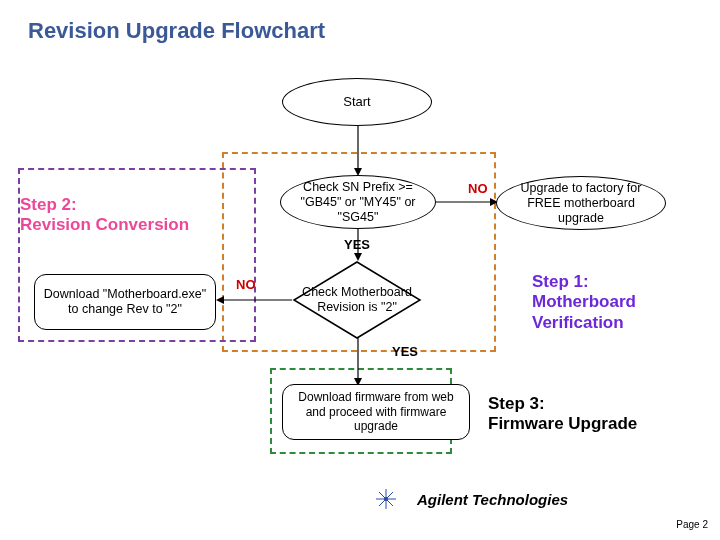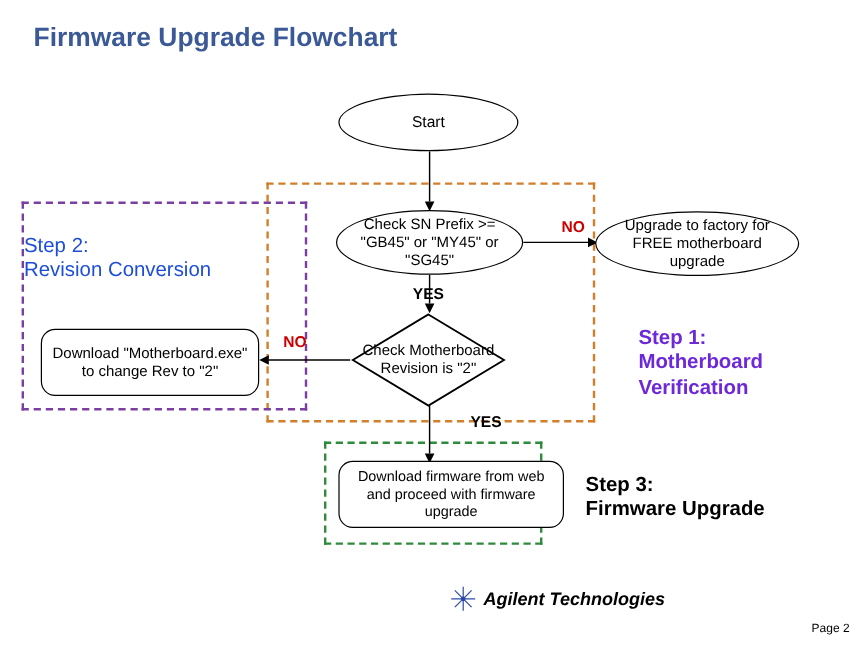--- a/index.html
+++ b/index.html
@@ -42,22 +42,22 @@
     width: 156px; height: 54px;
     background: #fff;
     border: 1.5px solid #000;
     border-radius: 50%;
     font-size: 12.5px;
   }
   .step2-label {
     position: absolute;
     left: 20px; top: 195px;
     font-size: 17px;
-    font-weight: normal;
-    color: #1d4ed8;
+    font-weight: bold;
+    color: #ec4899;
     line-height: 1.2;
   }
   .yes1 {
     position: absolute;
     left: 344px; top: 237px;
     font-size: 13px;
     font-weight: bold;
     color: #000;
   }
   .no1 {
@@ -161,21 +161,21 @@
     font-size: 17px;
     font-weight: bold;
     color: #000;
     line-height: 1.2;
   }
   .logo {
     position: absolute;
     left: 375px; top: 488px;
     display: flex;
     align-items: center;
-    gap: 6px;
+    gap: 20px;
   }
   .logo-text {
     font-size: 15px;
     font-weight: bold;
     color: #000;
     font-style: italic;
   }
   .pagenum {
     position: absolute;
     right: 12px;
@@ -185,21 +185,21 @@
     margin-top: 16px;
   }
   .arrow {
     position: absolute;
     pointer-events: none;
   }
 </style>
 </head>
 <body>
 
-<div class="title">Firmware Upgrade Flowchart</div>
+<div class="title">Revision Upgrade Flowchart</div>
 
 <div class="step1-box"></div>
 <div class="step2-box"></div>
 <div class="step3-box"></div>
 
 <div class="node start">Start</div>
 
 <svg class="arrow" style="left:352px;top:126px;width:12px;height:50px">
   <line x1="6" y1="0" x2="6" y2="42" stroke="#000" stroke-width="1.2"></line>
   <polygon points="6,50 2,42 10,42" fill="#000"></polygon>

